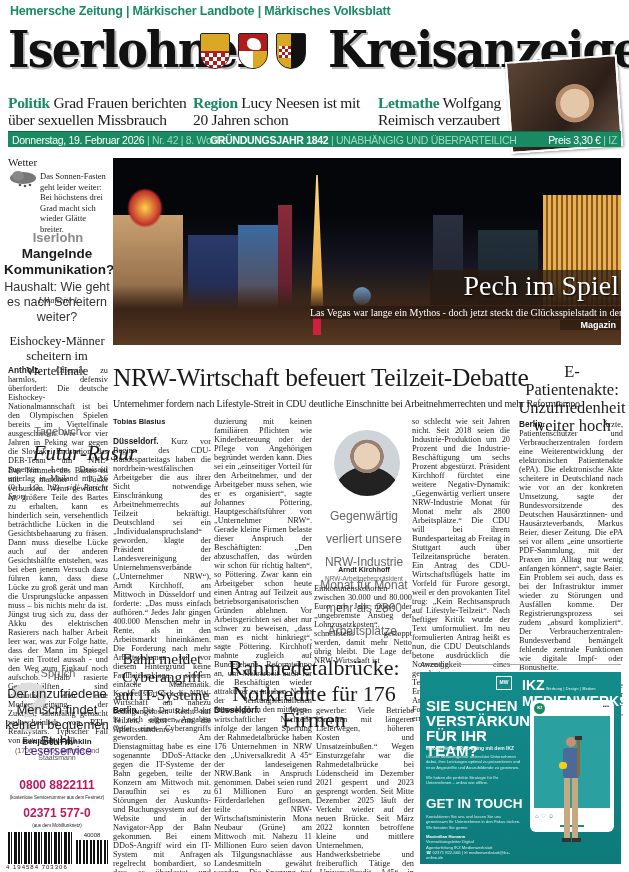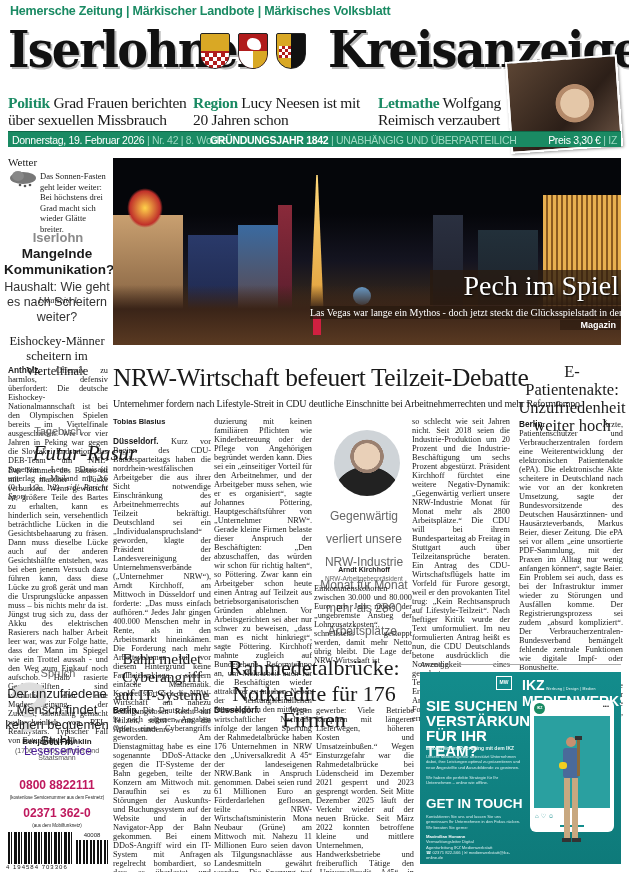--- a/index.html
+++ b/index.html
@@ -165,21 +165,21 @@
 
 <div class="abs sans" id="quote-label">Spruch</div>
 <div class="abs" id="quote-mark">?</div>
 <div class="abs sans" id="quote-text">Der unzufriedene Mensch findet keinen bequemen Stuhl.</div>
 <div class="abs sans" id="quote-author">Benjamin Franklin</div>
 <div class="abs sans" id="quote-life">(1706 - 1790), Erfinder und Staatsmann</div>
 
 <div class="abs sans" id="service-label">Leserservice</div>
 <div class="abs sans phone" id="phone-1">0800 8822111</div>
 <div class="abs sans" id="phone-1-note">(kostenlose Servicenummer aus dem Festnetz)</div>
-<div class="abs sans phone" id="phone-2">02371 362-0</div>
+<div class="abs sans phone" id="phone-2">02371 577-0</div>
 <div class="abs sans" id="phone-2-note">(aus dem Mobilfunknetz)</div>
 <div class="abs" id="barcode"></div>
 <div class="abs sans" id="barcode-addnum">40008</div>
 <div class="abs" id="barcode-add"></div>
 <div class="abs sans" id="barcode-num">4 194584 703306</div>
 
 <div class="abs" id="hero">
   <div class="sky"></div>
   <div class="bld" style="left:0;width:70px;height:130px;background:linear-gradient(#c9a070,#6a4a30);"></div>
   <div class="bld" style="left:14px;top:30px;width:36px;height:40px;background:radial-gradient(#ffd24a,#c0302a 60%,transparent 70%);"></div>

